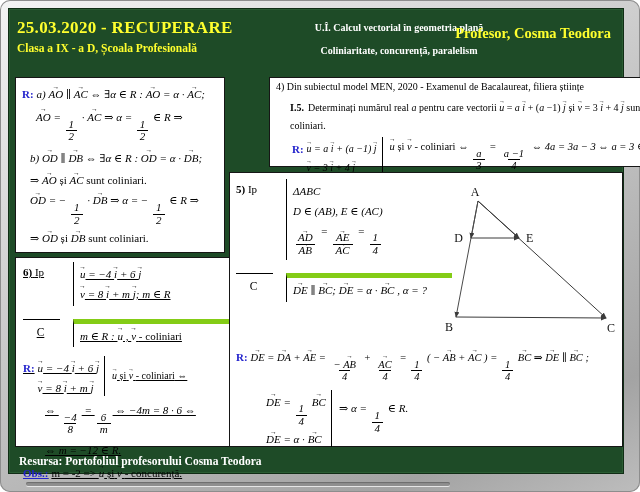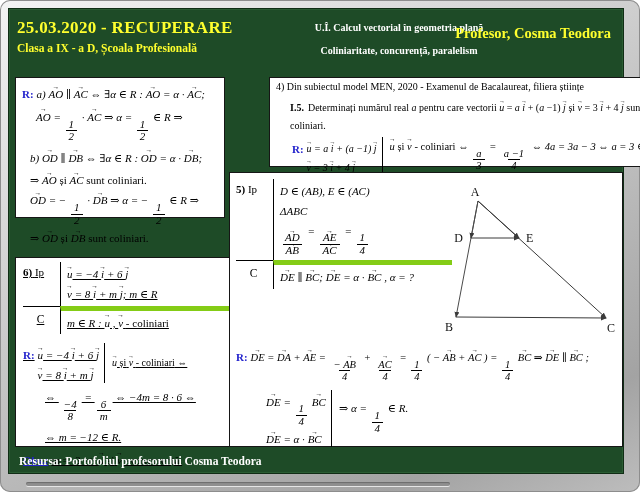--- a/index.html
+++ b/index.html
@@ -21,21 +21,21 @@
   .hdr-date  { font-size:17px; font-weight:bold; letter-spacing:.3px; }
   .hdr-class { font-size:11.5px; font-weight:bold; margin-top:4px; }
   .hdr-center{ position:absolute; left:303px; top:13px; width:174px; text-align:center;
                color:#ffffff; font-weight:bold; font-size:10px; }
   .hdr-center .l2 { margin-top:12px; }
   .hdr-right { position:absolute; right:12px; top:16px; color:#ffff2e;
                font-size:14.5px; font-weight:bold; }
   
   .panel { position:absolute; background:#ffffff; border:1px solid #161616;
            box-sizing:border-box; color:#000; }
-  #panel-rab { left:6px;   top:68px;  width:210px; height:141px; padding:4px 3px 0 6px; }
+  #panel-rab { left:6px;   top:68px;  width:210px; height:176px; padding:4px 3px 0 6px; }
   #panel-6   { left:6px;   top:248px; width:243px; height:190px; padding:4px 3px 0 7px;text-decoration:underline; }
   #panel-4   { left:220px; top:68px;  width:394px; height:90px;  padding:3px 5px 0 6px;margin-left:40px; }
   #panel-5   { left:220px; top:163px; width:394px; height:275px; }
   .footer { position:absolute; left:10px; top:446px; color:#fff; font-weight:bold;
             font-size:11.5px; }
   #tray { position:absolute; left:26px; top:482px; width:424px; height:4px;
           border-radius:2px; background:#8f8f8f;
           box-shadow:0 1px 0 #e6e6e6, inset 0 1px 1px #6c6c6c; }
   
   .math  { font-size:11px; font-style:italic; line-height:1.25; }
@@ -50,21 +50,21 @@
   .obs  { color:#2222cc; font-weight:bold; font-style:normal; text-decoration:underline; padding-right:3px; }
   .mline { padding-top:6px; }
   .vec { position:relative; display:inline-block; font-style:italic; }
   .vec::before { content:"\2192"; position:absolute; left:50%; top:-0.78em;
                  transform:translateX(-50%); font-size:0.62em; font-style:normal; }
   .frac { display:inline-flex; flex-direction:column; align-items:center;
           vertical-align:-0.62em; line-height:1.05; margin:0 2px; text-align:center; }
   .frac .den { border-top:1px solid #000; padding:0 3px; }
   .frac .num { padding:0 3px; }
   
-  .ipc { display:grid; grid-template-columns:37px 1fr; }
+  .ipc { display:grid; grid-template-columns:37px 1fr;gap:13px; }
   .ipc-l { font-size:11px; padding:4px 2px 2px 0; }
   .ipc-c { border-left:1px solid #000; padding:0 2px 4px 6px; }
   .ipc-l.c2 { border-top:1px solid #000; text-align:center; font-size:11.5px; padding-top:6px; }
   .ipc-c.c2 { border-top:5px solid #84cc16; }
   
   .rrow { display:flex; align-items:stretch; }
   .rrow .blue { align-self:flex-start; padding-top:6px; }
   .stack { display:flex; flex-direction:column; border-right:1px solid #000;
            padding-right:5px; margin-right:7px; }
   .side { align-self:center; }
@@ -166,22 +166,22 @@
               <span class="num">a −1</span>
               <span class="den">4</span>
             </span> ⇔ 4a = 3a − 3 ⇔ a = 3 ∈ R.</div>
       </div>
     </div>
 
     <div class="panel" id="panel-5">
       <div class="ipc ipc5">
         <div class="ipc-l"><span class="bold">5)</span> <span>Ip</span></div>
         <div class="ipc-c">
+          <div class="math mline">ΔABC</div>
           <div class="math mline">D ∈ (AB), E ∈ (AC)</div>
-          <div class="math mline">ΔABC</div>
           <div class="math mline"><span class="frac">
                 <span class="num"><span class="vec">AD</span></span>
                 <span class="den"><span class="vec">AB</span></span>
               </span> = <span class="frac">
                 <span class="num"><span class="vec">AE</span></span>
                 <span class="den"><span class="vec">AC</span></span>
               </span> = <span class="frac">
                 <span class="num">1</span>
                 <span class="den">4</span>
               </span></div>

